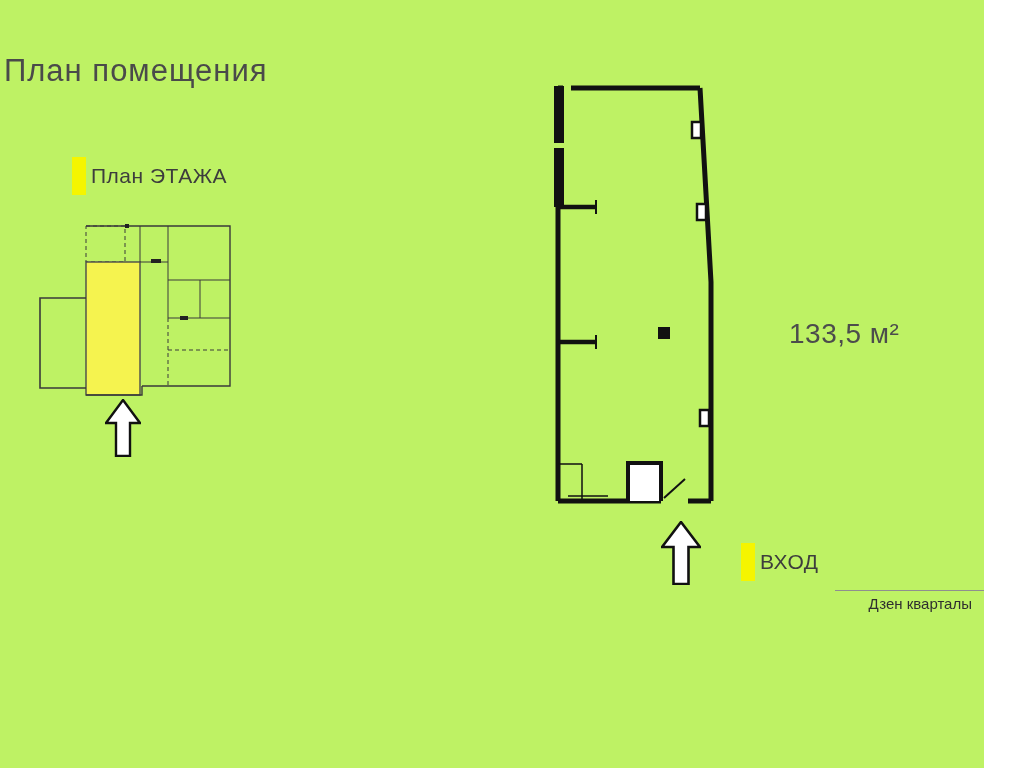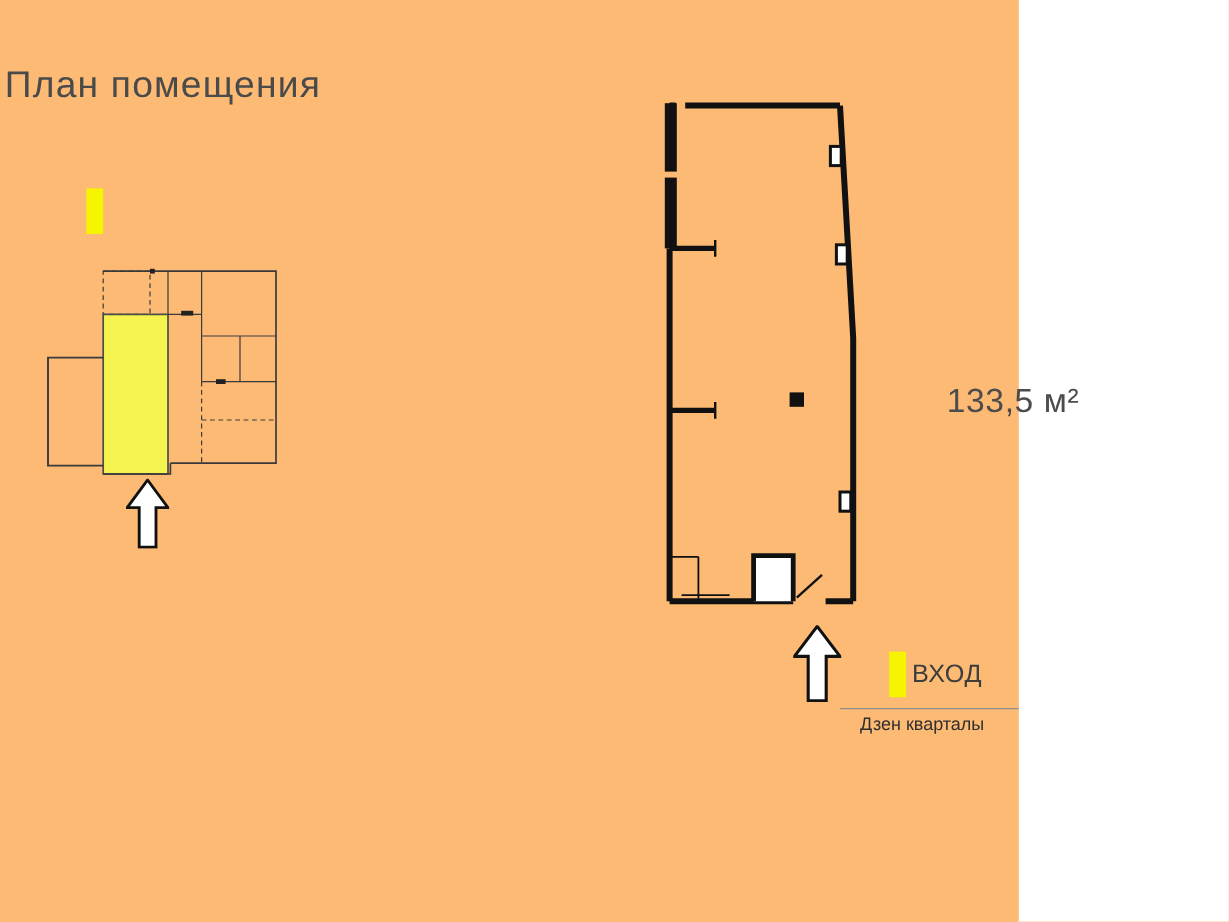--- a/index.html
+++ b/index.html
@@ -4,21 +4,21 @@
 <style>
   * { margin:0; padding:0; box-sizing:border-box; }
   html,body { width:1024px; height:768px; }
   body {
     background:#ffffff;
     font-family:"Liberation Sans", sans-serif;
     position:relative;
     overflow:hidden;
     color:#3f3f3f;
   }
-  .canvas { position:absolute; left:0; top:0; width:849px; height:768px; background:#fdba74; }
+  .canvas { position:absolute; left:0; top:0; width:984px; height:768px; background:#bef264; }
 
   .page-title {
     position:absolute; left:4px; top:53px;
     font-size:31px; font-weight:500; letter-spacing:1px; color:#4a4a4a;
     white-space:nowrap;
   }
 
   .legend { position:absolute; display:flex; align-items:center; }
   .legend .marker { width:14px; height:38px; background:#F5F500; flex:0 0 auto; }
   .legend .label { font-size:21px; color:#3d3d3d; margin-left:5px; letter-spacing:0.5px; white-space:nowrap; }
@@ -34,35 +34,36 @@
 
   .area-label {
     position:absolute; left:765px; top:318px;
     font-size:28px; color:#4c4c4c; letter-spacing:0.5px; white-space:nowrap;margin-left:24px;
   }
 
   .brand {
     position:absolute; right:0; top:590px; width:149px;
     border-top:1px solid #8f8f8f;
     padding:4px 12px 0 0;
-    text-align:center;
+    text-align:right;
   }
   .brand .brand-label { font-size:15px; color:#2f2f2f; white-space:nowrap; }
 
   svg { display:block; }
 </style>
 </head>
 <body>
 
 <div class="canvas">
 
   <div class="page-title">План помещения</div>
 
   <div class="legend floor-legend">
     <span class="marker"></span>
+    <span class="label">План ЭТАЖА</span>
   </div>
 
   <div class="mini-plan">
     <svg width="205" height="185" viewBox="0 0 205 185">
 
       <path d="M56 8 H200 V168 H112" fill="none" stroke="#3a3a3a" stroke-width="1.4"></path>
 
       <rect x="56" y="8" width="39" height="36" fill="none" stroke="#3a3a3a" stroke-width="1" stroke-dasharray="4 3"></rect>
 
       <rect x="56" y="44" width="54" height="133" fill="#F5F34F" stroke="#4a4a4a" stroke-width="1.4"></rect>

